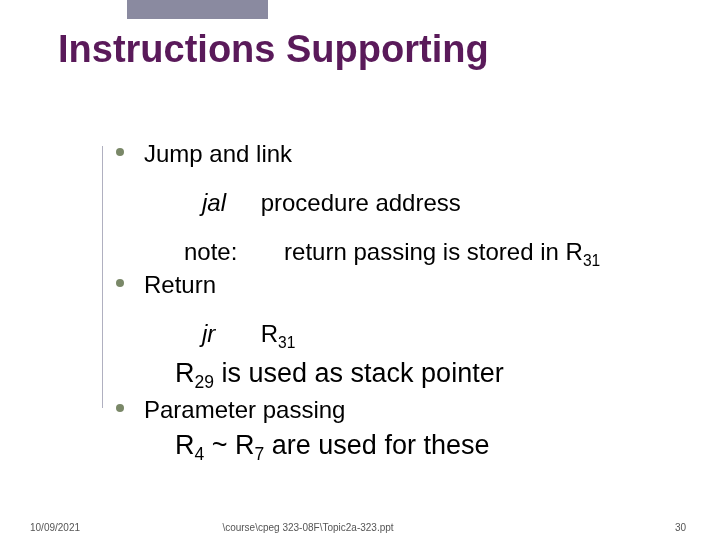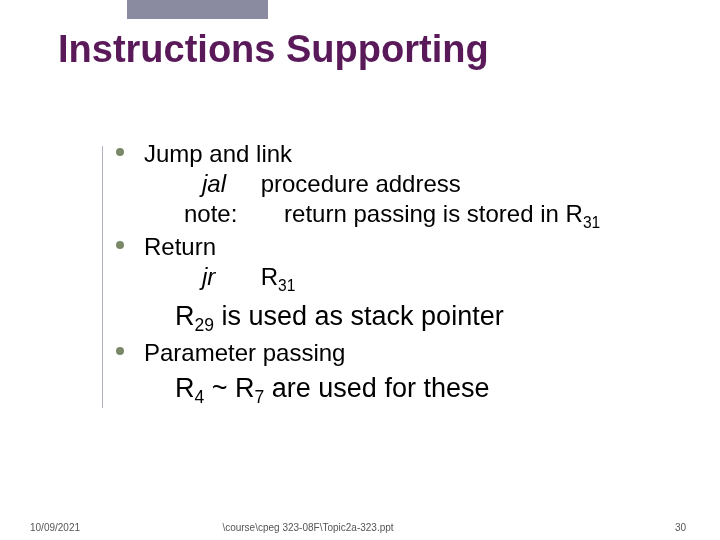--- a/index.html
+++ b/index.html
@@ -56,20 +56,21 @@
     left: 4px;
     top: 9px;
     width: 8px;
     height: 8px;
     background: #7a8868;
     border-radius: 50%;
   }
   .sub {
     font-size: 24px;
     line-height: 1.25;
+    margin-top: 19px;
   }
   .sub1 { padding-left: 90px; }
   .sub-note { padding-left: 72px; }
   .subline2 { padding-left: 63px; font-size: 27px; line-height: 1.35; margin-top: 2px; }
   .subnum { font-size: 0.65em; vertical-align: sub; }
   .footer {
     position: absolute;
     bottom: 18px;
     left: 0;
     width: 720px;

